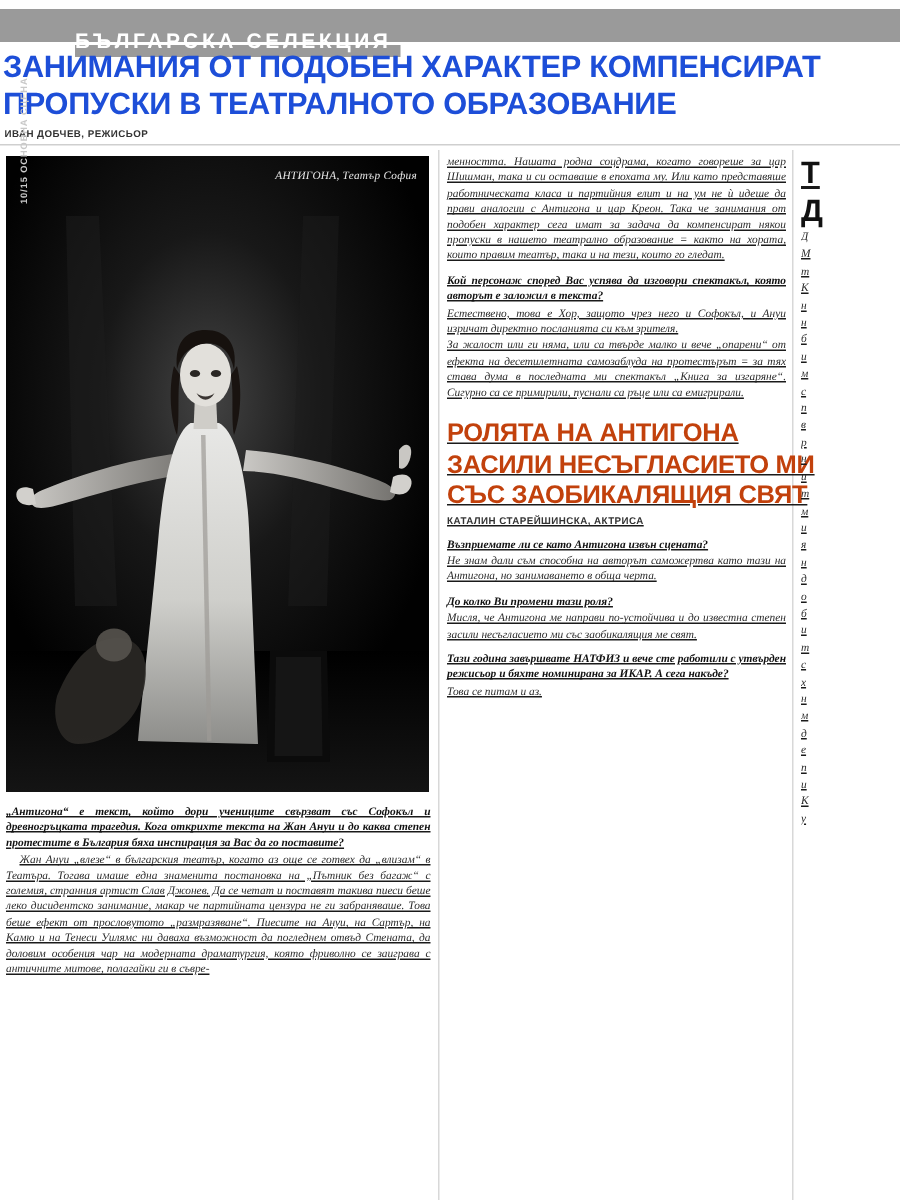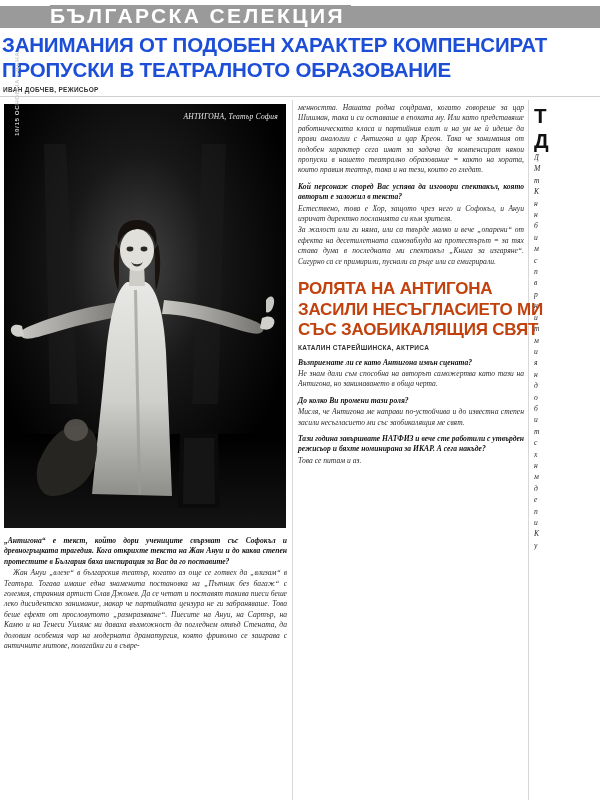--- a/index.html
+++ b/index.html
@@ -22,26 +22,26 @@
     position: absolute;
     top: 6px;
     left: 0;
     width: 600px;
     height: 22px;
     background: #9a9a9a;
   }
   .banner-label {
     position: absolute;
     left: 50px;
-    top: 5px;
+    top: 16px;
     height: 22px;
     line-height: 22px;
     font-family: "Liberation Sans", sans-serif;
     font-weight: bold;
-    font-size: 21px;
+    font-size: 14px;
     letter-spacing: 2.4px;
     color: #ffffff;
     background: #9a9a9a;
     padding: 0 6px 0 0;
     white-space: nowrap;
   }
 
   
   .banner-underline {
     position: absolute;
@@ -143,20 +143,21 @@
     left: 9px;
     top: 122px;
     width: 12px;
     height: 140px;
   }
 
   
   .col {
     position: absolute;
     font-family: "Liberation Serif", serif;
+    text-decoration: underline;
   }
   .col-left  { left: 4px;   top: 536px; width: 283px; }
   .col-mid   { left: 298px; top: 103px; width: 226px; }
   .col-right { left: 534px; top: 103px; width: 66px; overflow: hidden; }
 
   p.body {
     font-size: 7.6px;
     line-height: 10.4px;
     text-align: justify;
     color: #2a2a2a;

